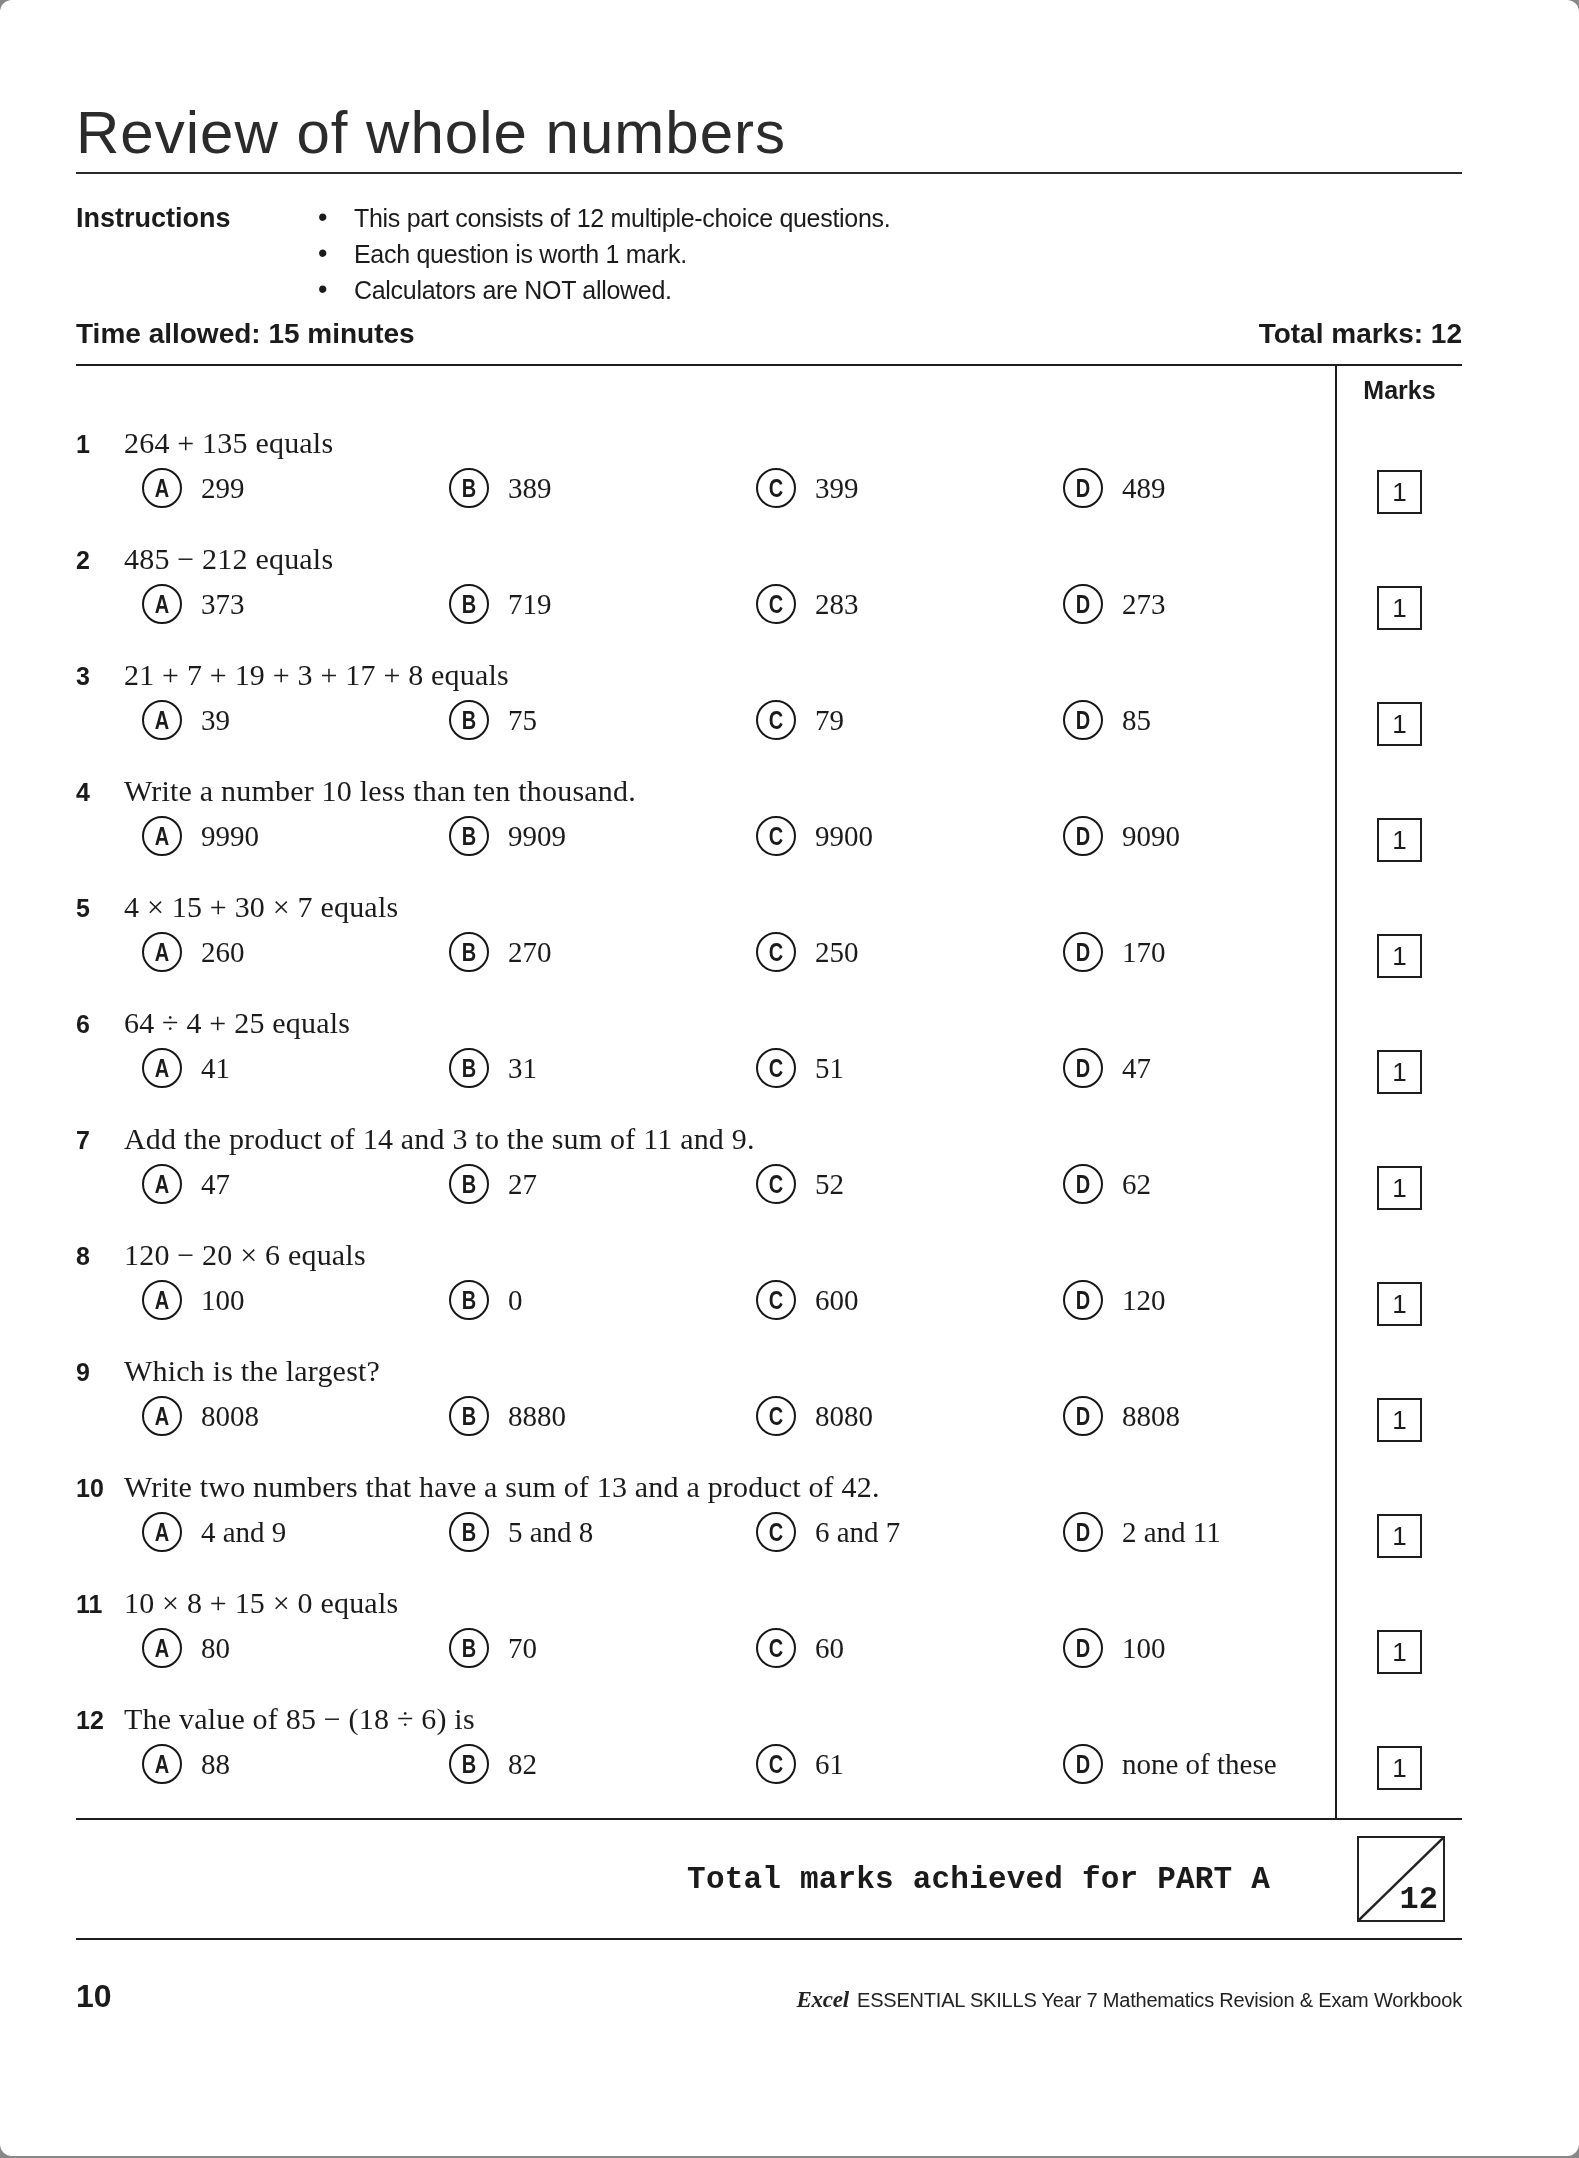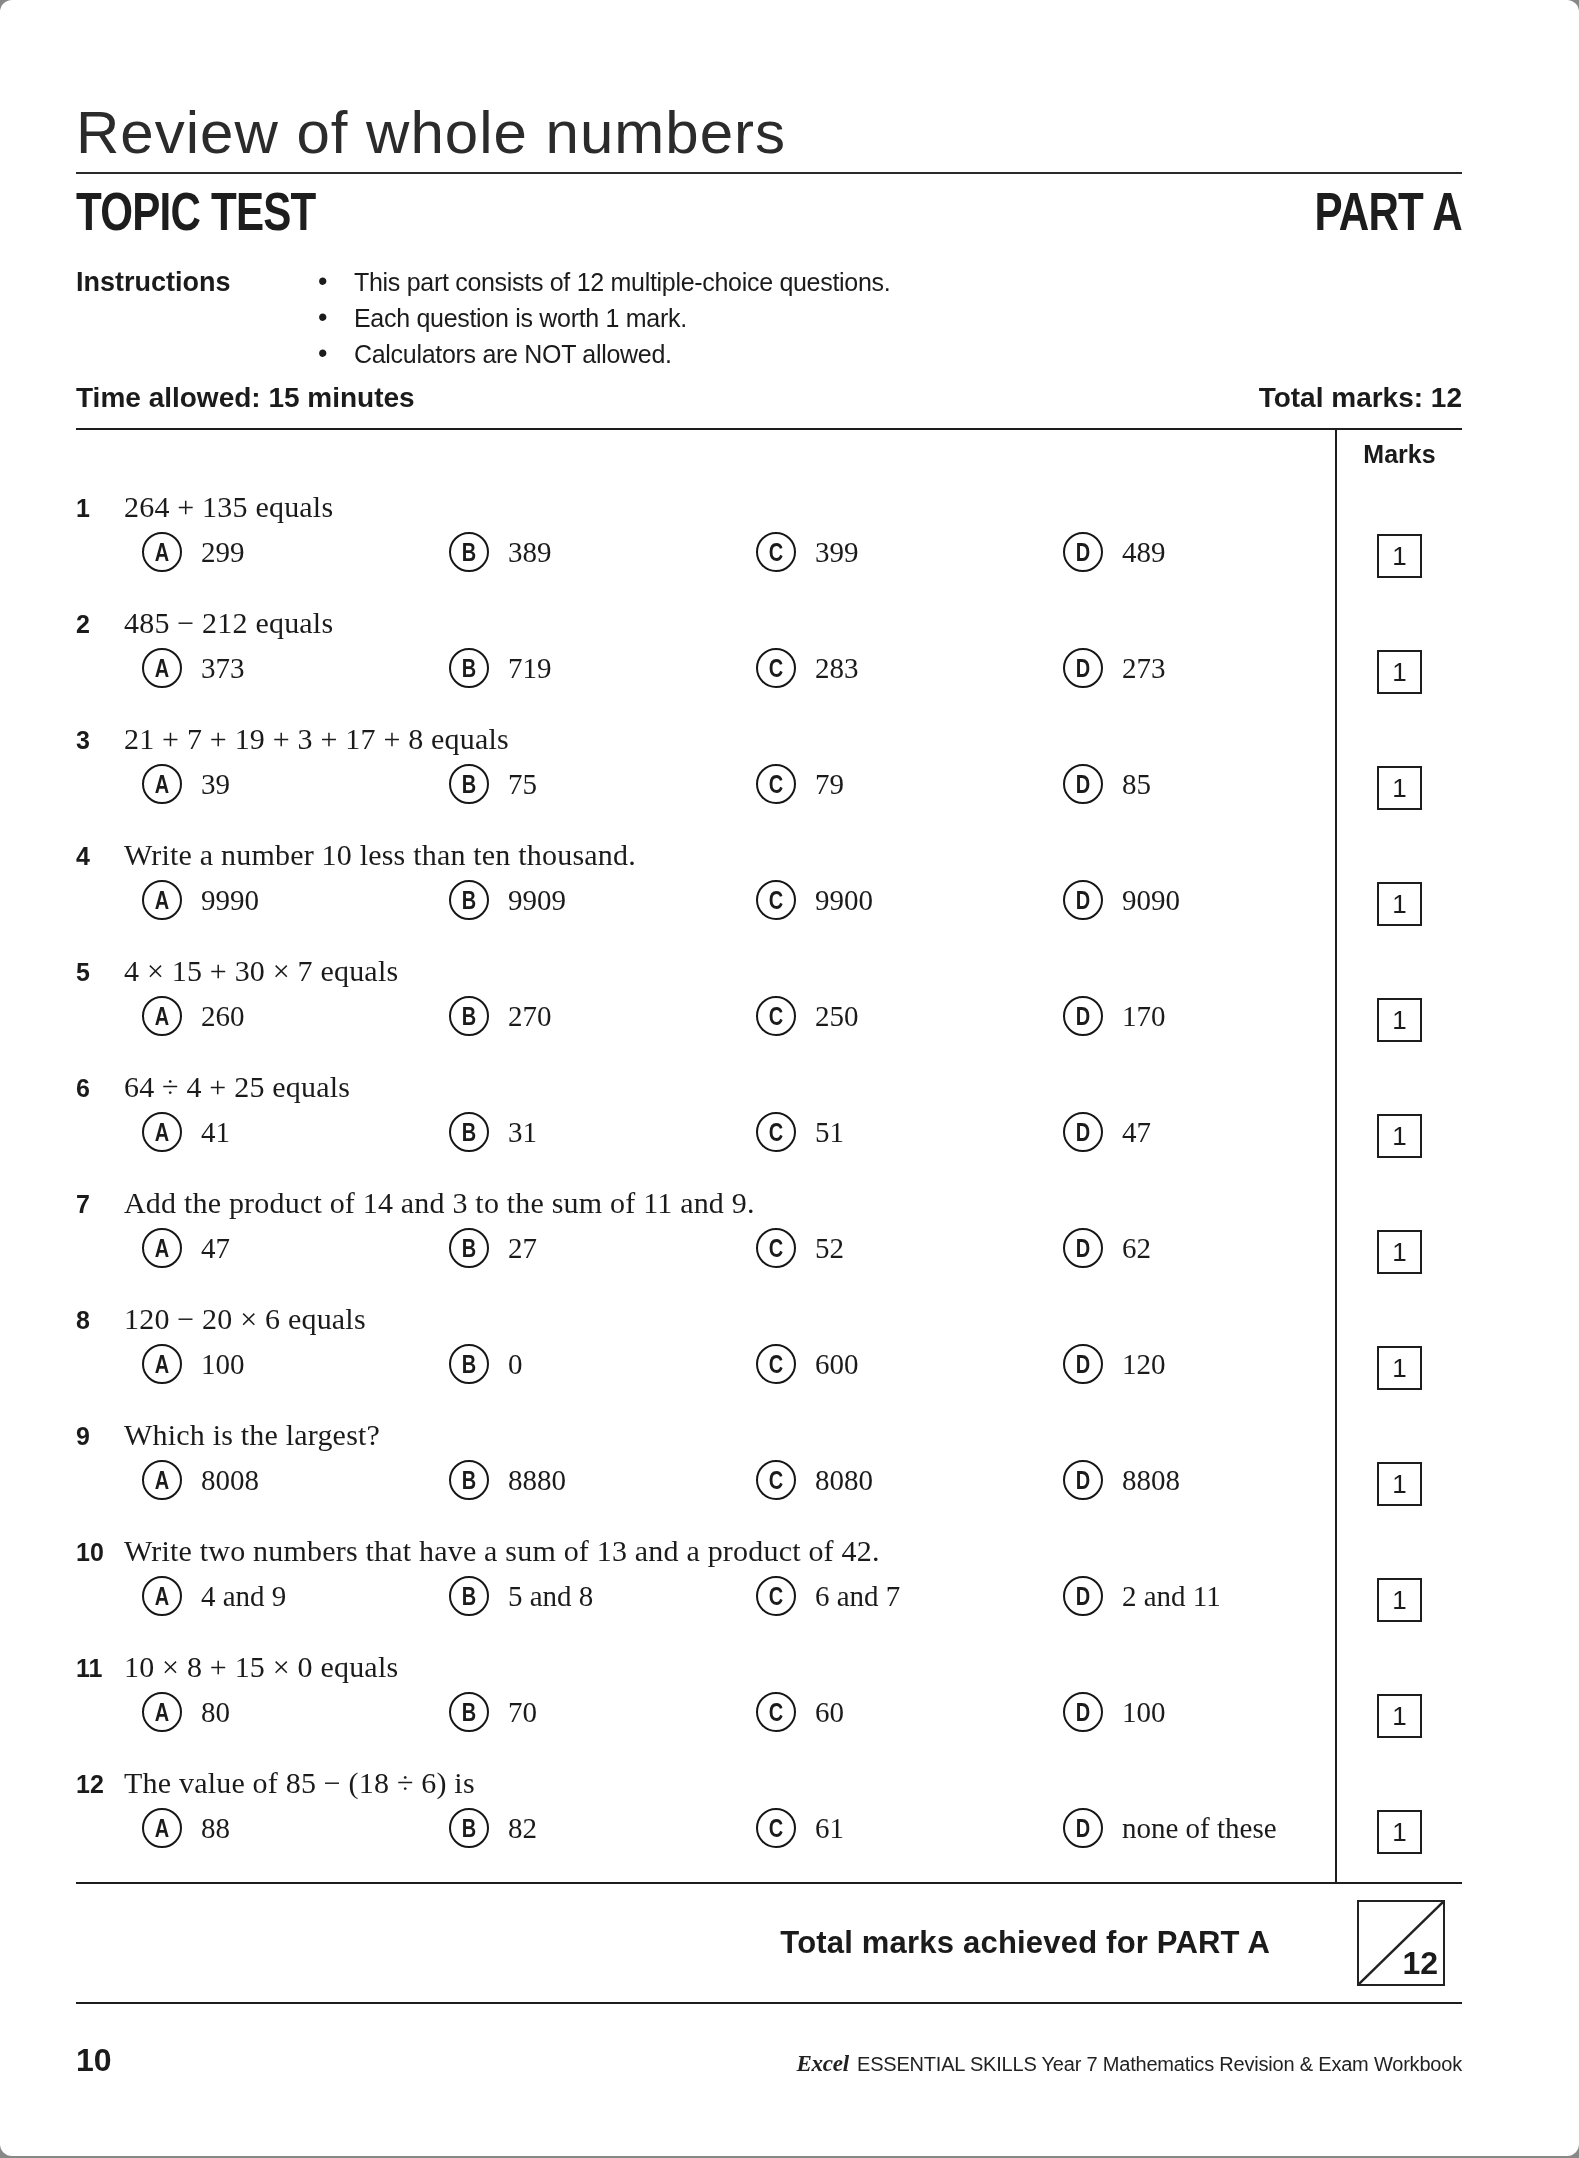--- a/index.html
+++ b/index.html
@@ -172,20 +172,21 @@
     justify-content: center;
     font-size: 26px;
     box-sizing: border-box;
   }
   
   .total-row {
     margin-top: 16px;
     display: flex;
     justify-content: flex-end;
     align-items: center;
+    font-family: Liberation Mono, monospace;
   }
   .total-label {
     font-size: 31px;
     font-weight: 700;
     margin-right: 87px;
     letter-spacing: 0.2px;
   }
   .total-box {
     position: relative;
     width: 88px; height: 86px;
@@ -224,24 +225,20 @@
 </style>
 </head>
 <body>
 
 <div class="page">
 
   <div class="title-block">
     <div class="page-title">Review of whole numbers</div>
   </div>
 
-  <div class="topic-row">
-    <div class="topic-test">TOPIC TEST</div>
-    <div class="part-label">PART A</div>
-  </div>
 
   <div class="instr-row">
     <div class="instr-label">Instructions</div>
     <ul class="instr-list">
       <li>This part consists of 12 multiple-choice questions.</li>
       <li>Each question is worth 1 mark.</li>
       <li>Calculators are NOT allowed.</li>
     </ul>
   </div>
 

